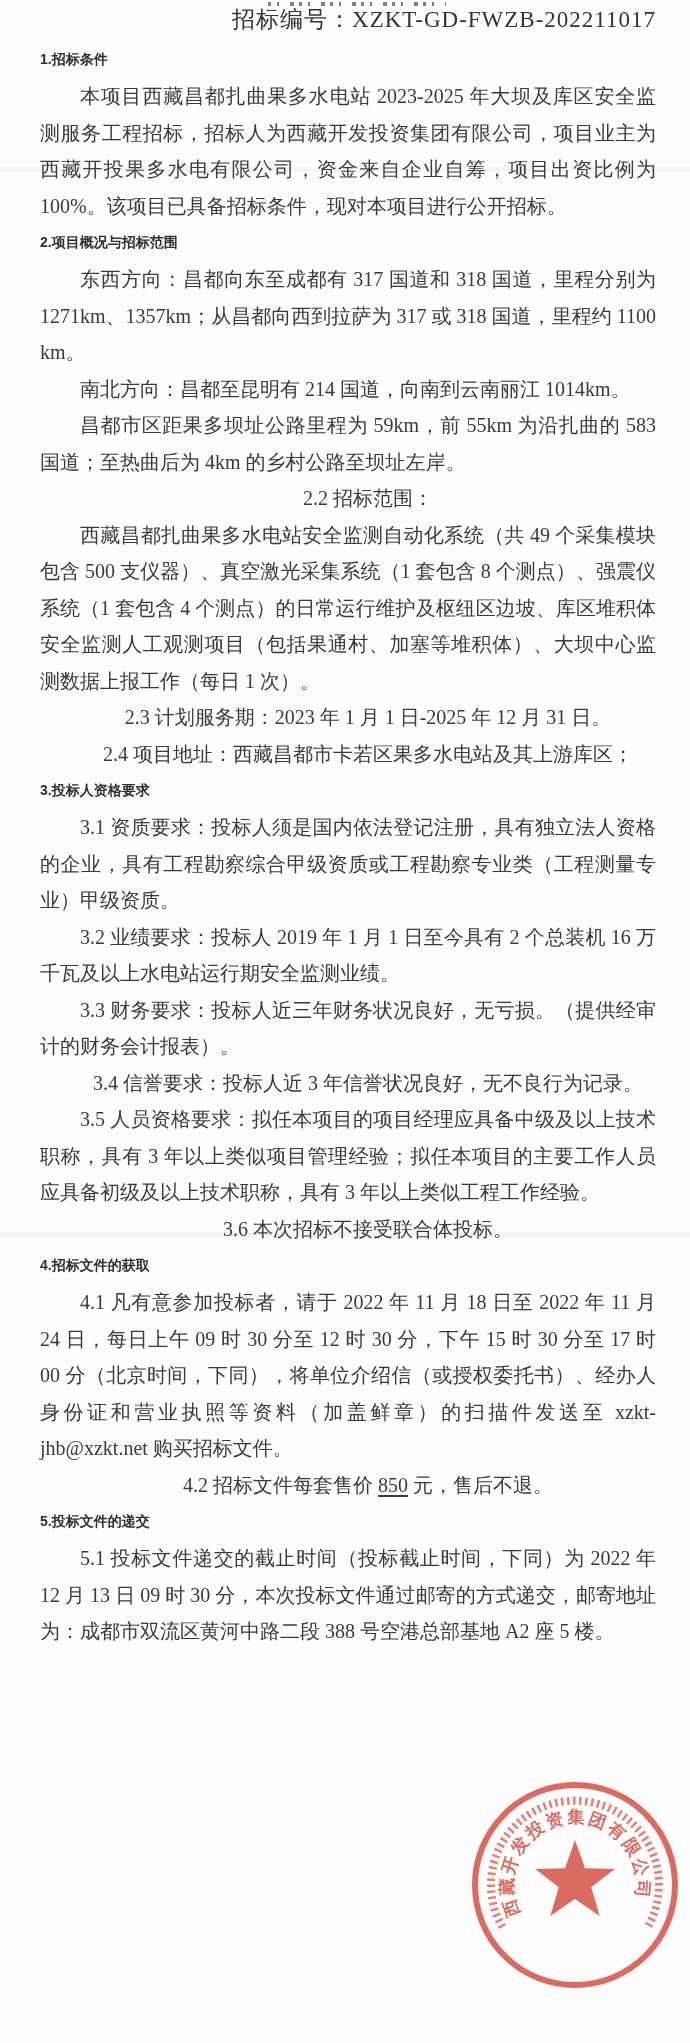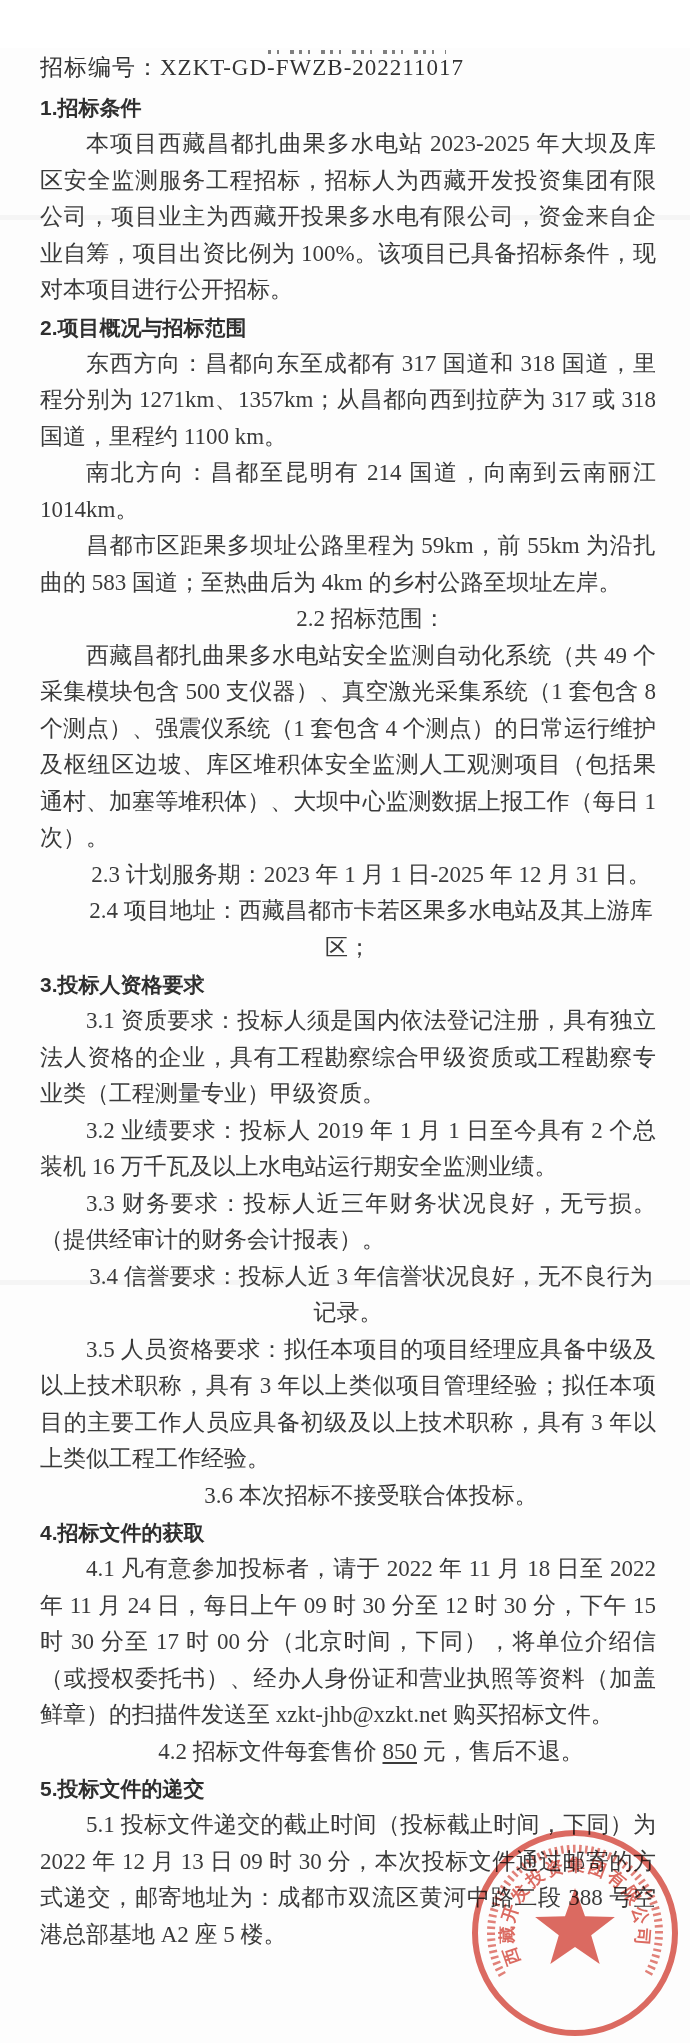--- a/index.html
+++ b/index.html
@@ -32,36 +32,35 @@
     position: absolute; bottom: 1px; left: 0; right: 0; height: 4px;
     background: repeating-linear-gradient(90deg,
       #4a4a4a 0 3px, transparent 3px 9px,
       #4a4a4a 9px 11px, transparent 11px 22px,
       #4a4a4a 22px 26px, transparent 26px 31px);
     opacity: .7;
   }
 
   .tender-no {
     padding-top: 4px;
-    text-align: left;
+    text-align: right;
     font-size: 23px; line-height: 32px;
     letter-spacing: 1px;
     color: #333;
-    margin-top: 48px;
   }
 
   .doc-body { margin-top: 5px; }
   .sec-h {
     font-family: "Liberation Sans", "DejaVu Sans", sans-serif;
     font-weight: bold;
-    font-size: 21px; line-height: 37px;
+    font-size: 14px; line-height: 37px;
     color: #2f2f2f;
   }
   .para {
-    font-size: 23px; line-height: 36.5px;
+    font-size: 20px; line-height: 36.5px;
     text-align: justify;
     text-indent: 2em;
     color: #3a3a3a;
   }
   .para.no-just { text-align: center; }
   .u { text-decoration: underline; text-underline-offset: 3px; }
 
   
   .seal {
     position: absolute; left: 466px; top: 1776px;

